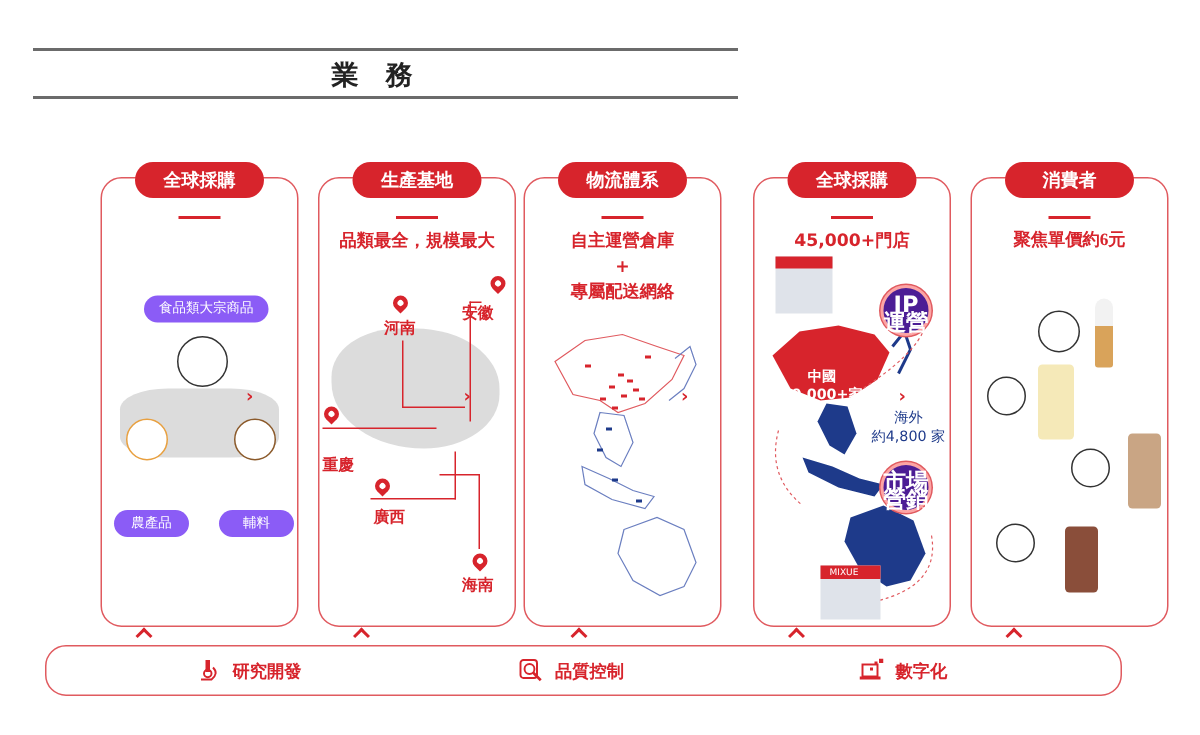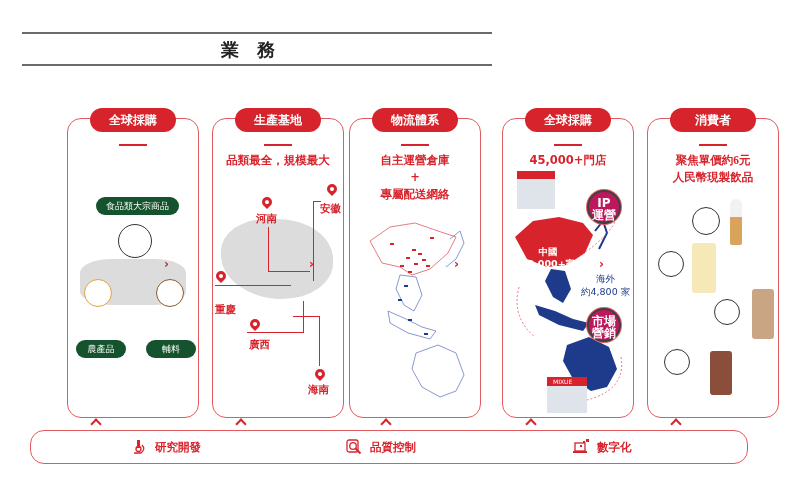--- a/index.html
+++ b/index.html
@@ -12,28 +12,28 @@
 
   .card { position: absolute; top: 118px; height: 300px; width: 132px; border: 1.5px solid #e05a5f; border-radius: 14px; margin-left: 37px; }
   .card-header { position: absolute; top: -11px; left: 50%; transform: translateX(-50%); height: 24px; min-width: 86px; padding: 0 14px; border-radius: 12px; background: #d7242c; color: #fff; font-size: 12px; line-height: 24px; text-align: center; white-space: nowrap; font-weight: bold; }
   .card-divider { position: absolute; top: 25px; left: 50%; transform: translateX(-50%); width: 28px; height: 2px; background: #d7242c; }
   .card-text { position: absolute; top: 33px; left: 0; right: 0; text-align: center; color: #d7242c; font-size: 11.5px; line-height: 17px; font-weight: bold; }
 
   .arrow-right { position: absolute; top: 258px; width: 8px; height: 12px; color: #d7242c; font-size: 12px; font-weight: bold; line-height: 12px; }
   .arrow-up { position: absolute; top: 418px; width: 12px; height: 8px; }
   .arrow-up::before { content: ""; position: absolute; left: 2px; top: 2px; width: 6px; height: 6px; border-left: 2.5px solid #d7242c; border-top: 2.5px solid #d7242c; transform: rotate(45deg); }
 
-  .pill-label { position: absolute; height: 18px; padding: 0 10px; border-radius: 9px; background: #14532d; color: #fff; font-size: 9px; line-height: 18px; text-align: center; white-space: nowrap; }
+  .pill-label { position: absolute; height: 18px; padding: 0 10px; border-radius: 9px; background: #8b5cf6; color: #fff; font-size: 9px; line-height: 18px; text-align: center; white-space: nowrap; }
 
   .pin { position: absolute; width: 10px; height: 10px; border-radius: 50% 50% 50% 0; background: #d7242c; transform: rotate(-45deg); }
   .pin::after { content: ""; position: absolute; left: 3px; top: 3px; width: 4px; height: 4px; border-radius: 50%; background: #fff; }
   .pin-label { position: absolute; color: #d7242c; font-size: 10.5px; font-weight: bold; }
   .leader { position: absolute; border-color: #d7242c; border-style: solid; border-width: 0; }
 
-  .badge-circle { position: absolute; width: 34px; height: 34px; border-radius: 50%; background: #be185d; color: #fff; font-size: 12px; line-height: 12px; text-align: center; padding-top: 5px; font-weight: bold; border: 2px solid #404040; box-shadow: 0 0 0 1px #e05a5f; }
+  .badge-circle { position: absolute; width: 34px; height: 34px; border-radius: 50%; background: #4c1d95; color: #fff; font-size: 15px; line-height: 12px; text-align: center; padding-top: 5px; font-weight: bold; border: 2px solid #fca5a5; box-shadow: 0 0 0 1px #e05a5f; }
 
   .bottom-bar { position: absolute; left: 30px; top: 430px; width: 718px; height: 34px; border: 1.5px solid #e05a5f; border-radius: 14px; }
   .bottom-item { position: absolute; top: 8px; display: flex; align-items: center; gap: 8px; color: #d7242c; font-size: 11.5px; font-weight: bold; }
   .bottom-icon { width: 16px; height: 16px; display: inline-block; }
 
   .map-gray { position: absolute; background: #dcdcdc; border-radius: 40% 50% 45% 55%; }
   .sticker { position: absolute; border-radius: 50%; background: #fff; border: 1.5px solid #333; }
 </style>
 </head>
 <body>
@@ -60,21 +60,21 @@
   <div class="card-text">
     <div>品類最全，規模最大</div>
   </div>
   <div class="map-gray" style="left:8px; top:100px; width:112px; height:80px;"></div>
 
   <div class="pin" style="left:49px; top:78px;"></div>
   <div class="pin-label" style="left:43px; top:93px;">河南</div>
   <div class="leader" style="left:55px; top:108px; width:42px; height:45px; border-left-width:1px; border-bottom-width:1px;"></div>
 
   <div class="pin" style="left:114px; top:65px;"></div>
-  <div class="pin-label" style="left:107px; top:83px;text-align:center;">安徽</div>
+  <div class="pin-label" style="left:95px; top:83px;text-align:center;">安徽</div>
   <div class="leader" style="left:100px; top:82px; width:8px; height:80px; border-left-width:1px; border-top-width:1px;"></div>
 
   <div class="pin" style="left:3px; top:152px;"></div>
   <div class="pin-label" style="left:2px; top:184px;">重慶</div>
   <div class="leader" style="left:2px; top:166px; width:76px; height:1px; border-top-width:1px;"></div>
 
   <div class="pin" style="left:37px; top:200px;"></div>
   <div class="pin-label" style="left:36px; top:219px;">廣西</div>
   <div class="leader" style="left:34px; top:182px; width:57px; height:32px; border-right-width:1px; border-bottom-width:1px;"></div>
 
@@ -146,21 +146,20 @@
   <div style="position:absolute; left:44px; top:258px; width:40px; height:36px; background:#dfe3ea; border-top:9px solid #d7242c;">
     <span style="position:absolute; top:-9px; left:6px; color:#fff; font-size:6px; line-height:9px;">MIXUE</span>
   </div>
 </div>
 
 <div class="card" style="left:610px;font-family:Liberation Serif, serif;">
   <div class="card-header">消費者</div>
   <div class="card-divider"></div>
   <div class="card-text">
     <div>聚焦單價約6元</div>
-    <div>人民幣現製飲品</div>
   </div>
   <div class="sticker" style="left:44px; top:88px; width:28px; height:28px;"></div>
   <div style="position:absolute; left:82px; top:80px; width:12px; height:46px; background:linear-gradient(#f2f2f2 40%, #d9a35a 40%); border-radius:6px 6px 2px 2px;"></div>
   <div class="sticker" style="left:10px; top:132px; width:26px; height:26px;"></div>
   <div style="position:absolute; left:44px; top:124px; width:24px; height:50px; background:#f5e9b8; border-radius:3px;"></div>
   <div class="sticker" style="left:66px; top:180px; width:26px; height:26px;"></div>
   <div style="position:absolute; left:104px; top:170px; width:22px; height:50px; background:#c9a584; border-radius:3px;"></div>
   <div class="sticker" style="left:16px; top:230px; width:26px; height:26px;"></div>
   <div style="position:absolute; left:62px; top:232px; width:22px; height:44px; background:#8a4e3a; border-radius:3px;"></div>
 </div>

